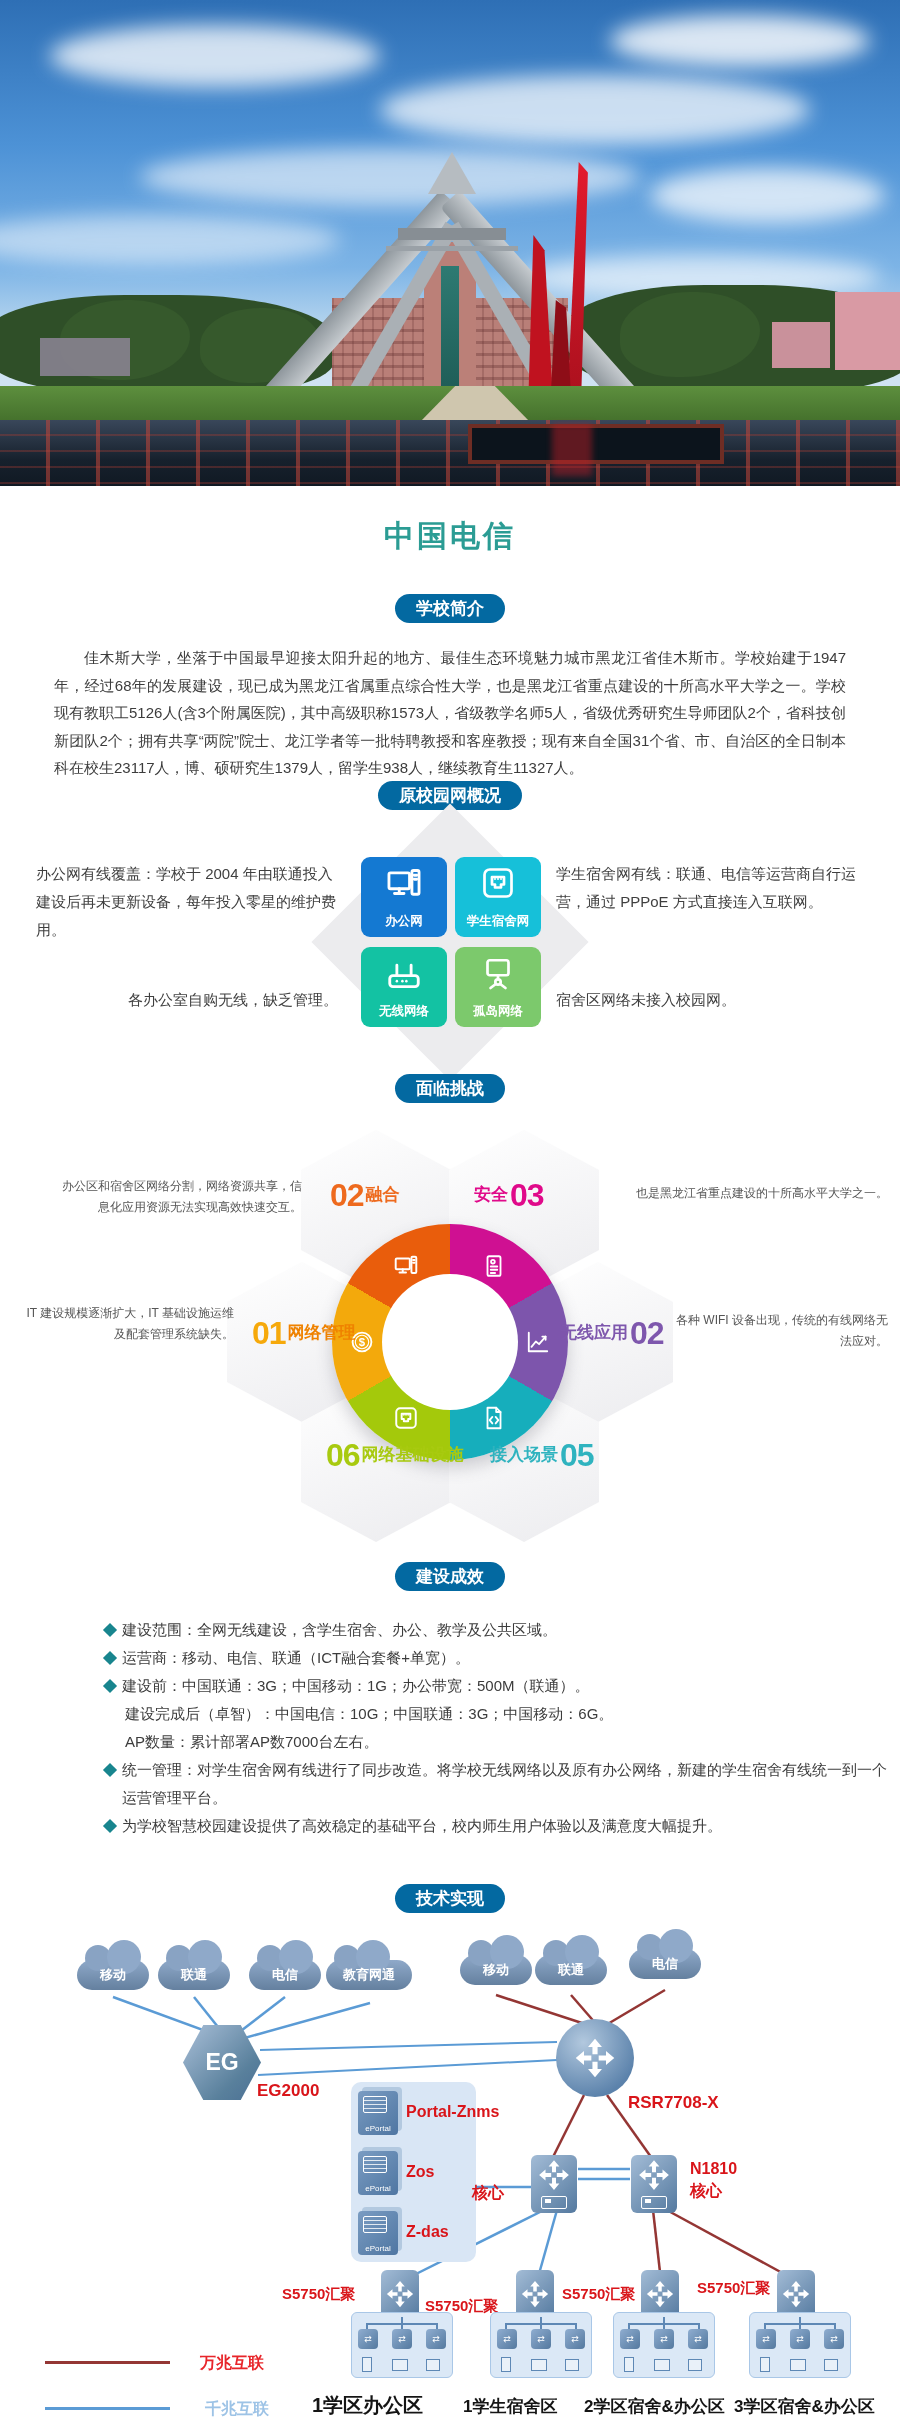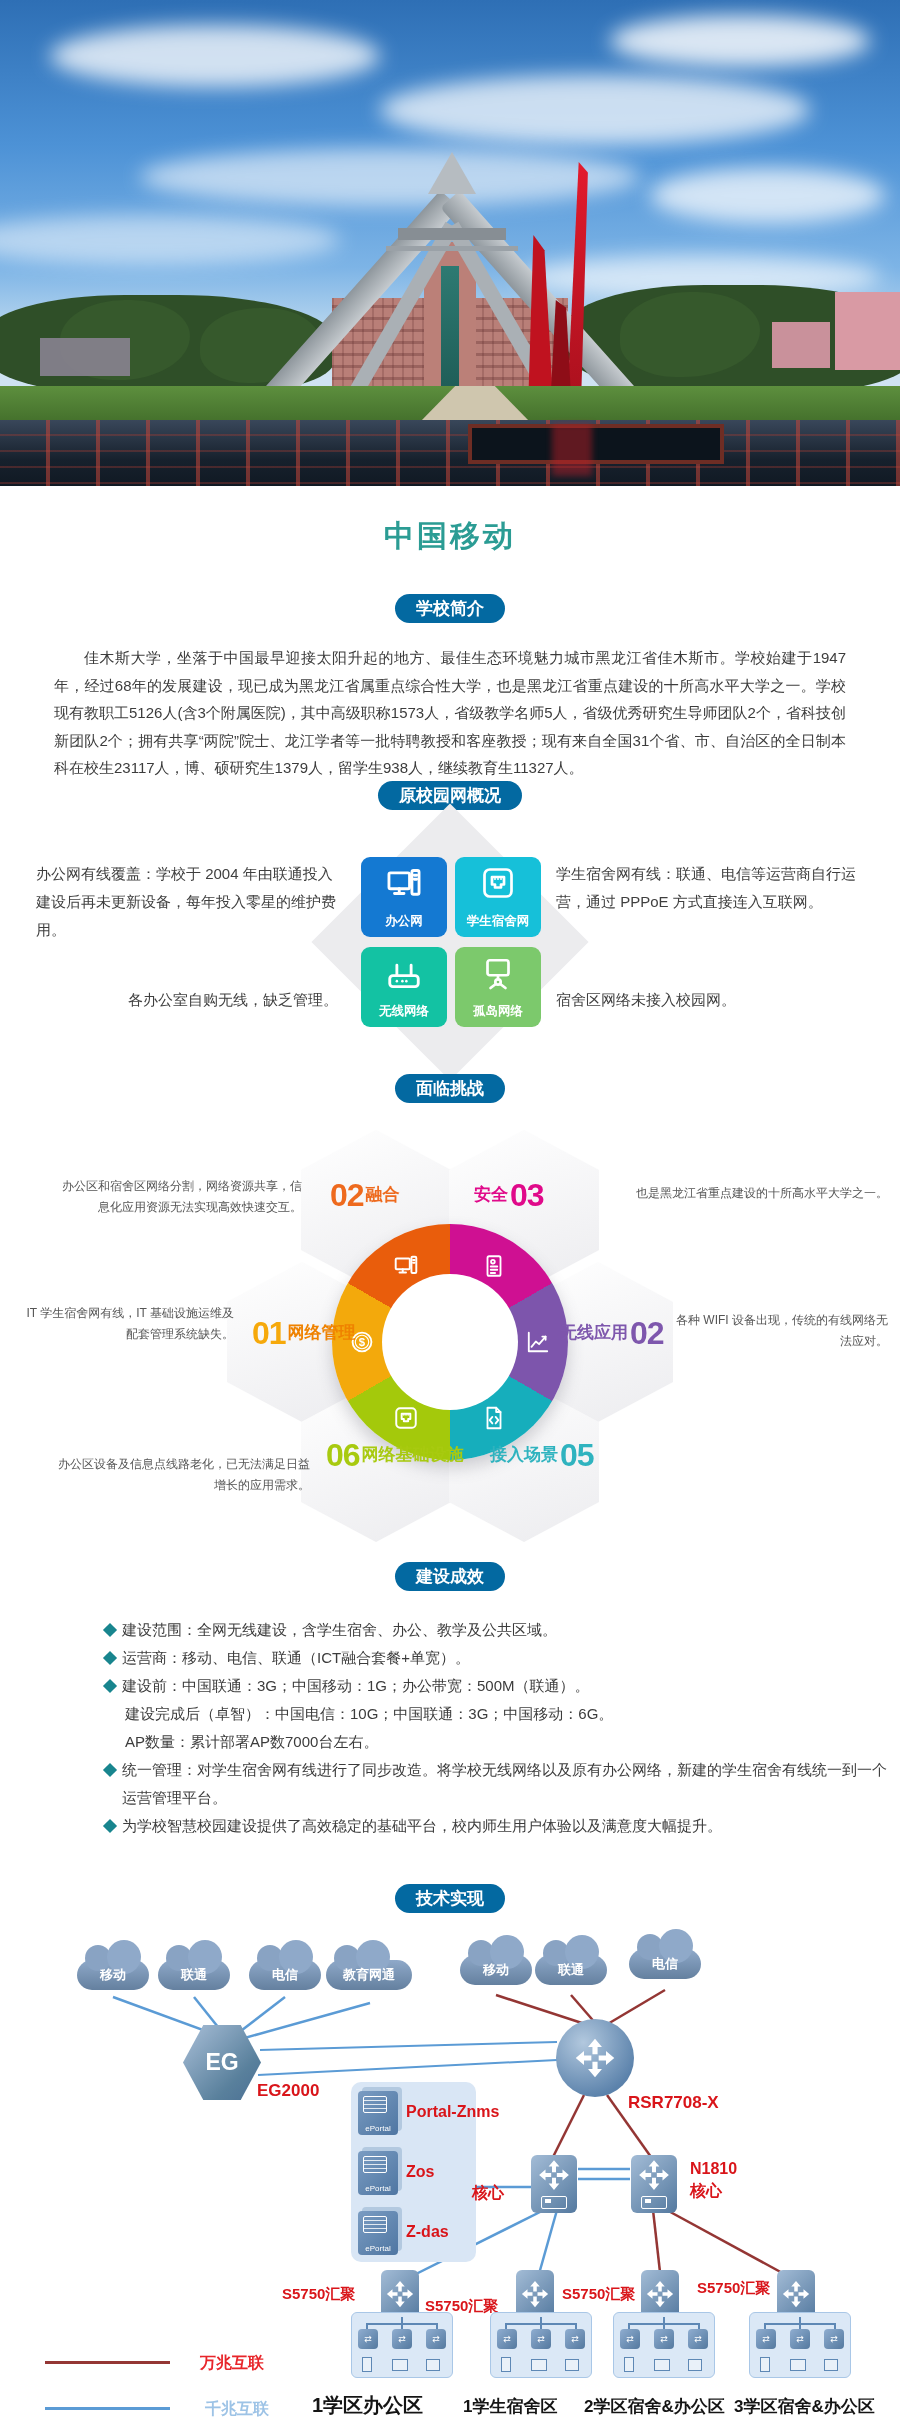--- a/index.html
+++ b/index.html
@@ -173,21 +173,21 @@
     <div class="abs" style="left:560px;top:162px;width:34px;height:262px;background:linear-gradient(#e31b2d,#a50f1c);clip-path:polygon(55% 0,82% 4%,60% 100%,18% 100%)"></div>
     <div class="abs" style="left:528px;top:235px;width:30px;height:190px;background:#c0121f;clip-path:polygon(18% 0,55% 8%,88% 100%,0 92%)"></div>
     <div class="abs" style="left:548px;top:300px;width:26px;height:128px;background:#8e0d17;clip-path:polygon(30% 0,70% 6%,95% 100%,5% 96%)"></div>
     <div class="abs" style="left:0;top:386px;width:900px;height:36px;background:linear-gradient(#5d8f3e,#44702c)"></div>
     <div class="abs" style="left:420px;top:386px;width:110px;height:36px;background:#cfc6ae;clip-path:polygon(32% 0,68% 0,100% 100%,0 100%)"></div>
     <div class="plaza"></div>
     <div class="abs" style="left:468px;top:424px;width:248px;height:32px;border:4px solid #6e2d24;background:#0c141c"></div>
     <div class="abs" style="left:552px;top:424px;width:40px;height:52px;background:rgba(200,30,40,.45);filter:blur(3px)"></div>
   </div>
 
-  <div class="title">中国移动</div>
+  <div class="title">中国电信</div>
   <div class="badge" style="top:594px">学校简介</div>
   <div class="para">佳木斯大学，坐落于中国最早迎接太阳升起的地方、最佳生态环境魅力城市黑龙江省佳木斯市。学校始建于1947年，经过68年的发展建设，现已成为黑龙江省属重点综合性大学，也是黑龙江省重点建设的十所高水平大学之一。学校现有教职工5126人(含3个附属医院)，其中高级职称1573人，省级教学名师5人，省级优秀研究生导师团队2个，省科技创新团队2个；拥有共享“两院”院士、龙江学者等一批特聘教授和客座教授；现有来自全国31个省、市、自治区的全日制本科在校生23117人，博、硕研究生1379人，留学生938人，继续教育生11327人。</div>
 
   <div class="badge" style="top:781px">原校园网概况</div>
   <div class="abs" style="left:0;top:820px;width:900px;height:262px">
     <div class="ov-diamond"></div>
     <div class="tile tile-1" style="left:361px;top:37px">
       <svg width="38" height="38" viewBox="0 0 24 24">
           <use href="#g-monitor"></use>
         </svg>
@@ -265,23 +265,22 @@
       <span class="hx-num" style="color:#a8ca10">06</span>
       <span class="hx-txt" style="color:#a8ca10">网络基础设施</span>
     </div>
     <div class="hx-label" style="left:488px;top:330px">
       <span class="hx-txt" style="color:#2fb3bf">接入场景</span>
       <span class="hx-num" style="color:#2fb3bf">05</span>
     </div>
 
     <div class="cdesc" style="left:60px;top:66px;width:242px">办公区和宿舍区网络分割，网络资源共享，信息化应用资源无法实现高效快速交互。</div>
     <div class="cdesc" style="left:592px;top:73px;width:296px">也是黑龙江省重点建设的十所高水平大学之一。</div>
-    <div class="cdesc" style="left:26px;top:193px;width:208px">IT 学生宿舍网有线，IT 基础设施运维及配套管理系统缺失。</div>
+    <div class="cdesc" style="left:26px;top:193px;width:208px">IT 建设规模逐渐扩大，IT 基础设施运维及配套管理系统缺失。</div>
     <div class="cdesc" style="left:666px;top:200px;width:222px">各种 WIFI 设备出现，传统的有线网络无法应对。</div>
-    <div class="cdesc" style="left:58px;top:344px;width:252px">办公区设备及信息点线路老化，已无法满足日益增长的应用需求。</div>
   </div>
 
   <div class="badge" style="top:1562px">建设成效</div>
   <div class="res">
     <div class="res-row"><span class="dm"></span><span>建设范围：全网无线建设，含学生宿舍、办公、教学及公共区域。</span></div>
     <div class="res-row"><span class="dm"></span><span>运营商：移动、电信、联通（ICT融合套餐+单宽）。</span></div>
     <div class="res-row"><span class="dm"></span><span>建设前：中国联通：3G；中国移动：1G；办公带宽：500M（联通）。</span></div>
     <div class="res-row sub"><span>建设完成后（卓智）：中国电信：10G；中国联通：3G；中国移动：6G。</span></div>
     <div class="res-row sub"><span>AP数量：累计部署AP数7000台左右。</span></div>
     <div class="res-row"><span class="dm"></span><span>统一管理：对学生宿舍网有线进行了同步改造。将学校无线网络以及原有办公网络，新建的学生宿舍有线统一到一个运营管理平台。</span></div>

